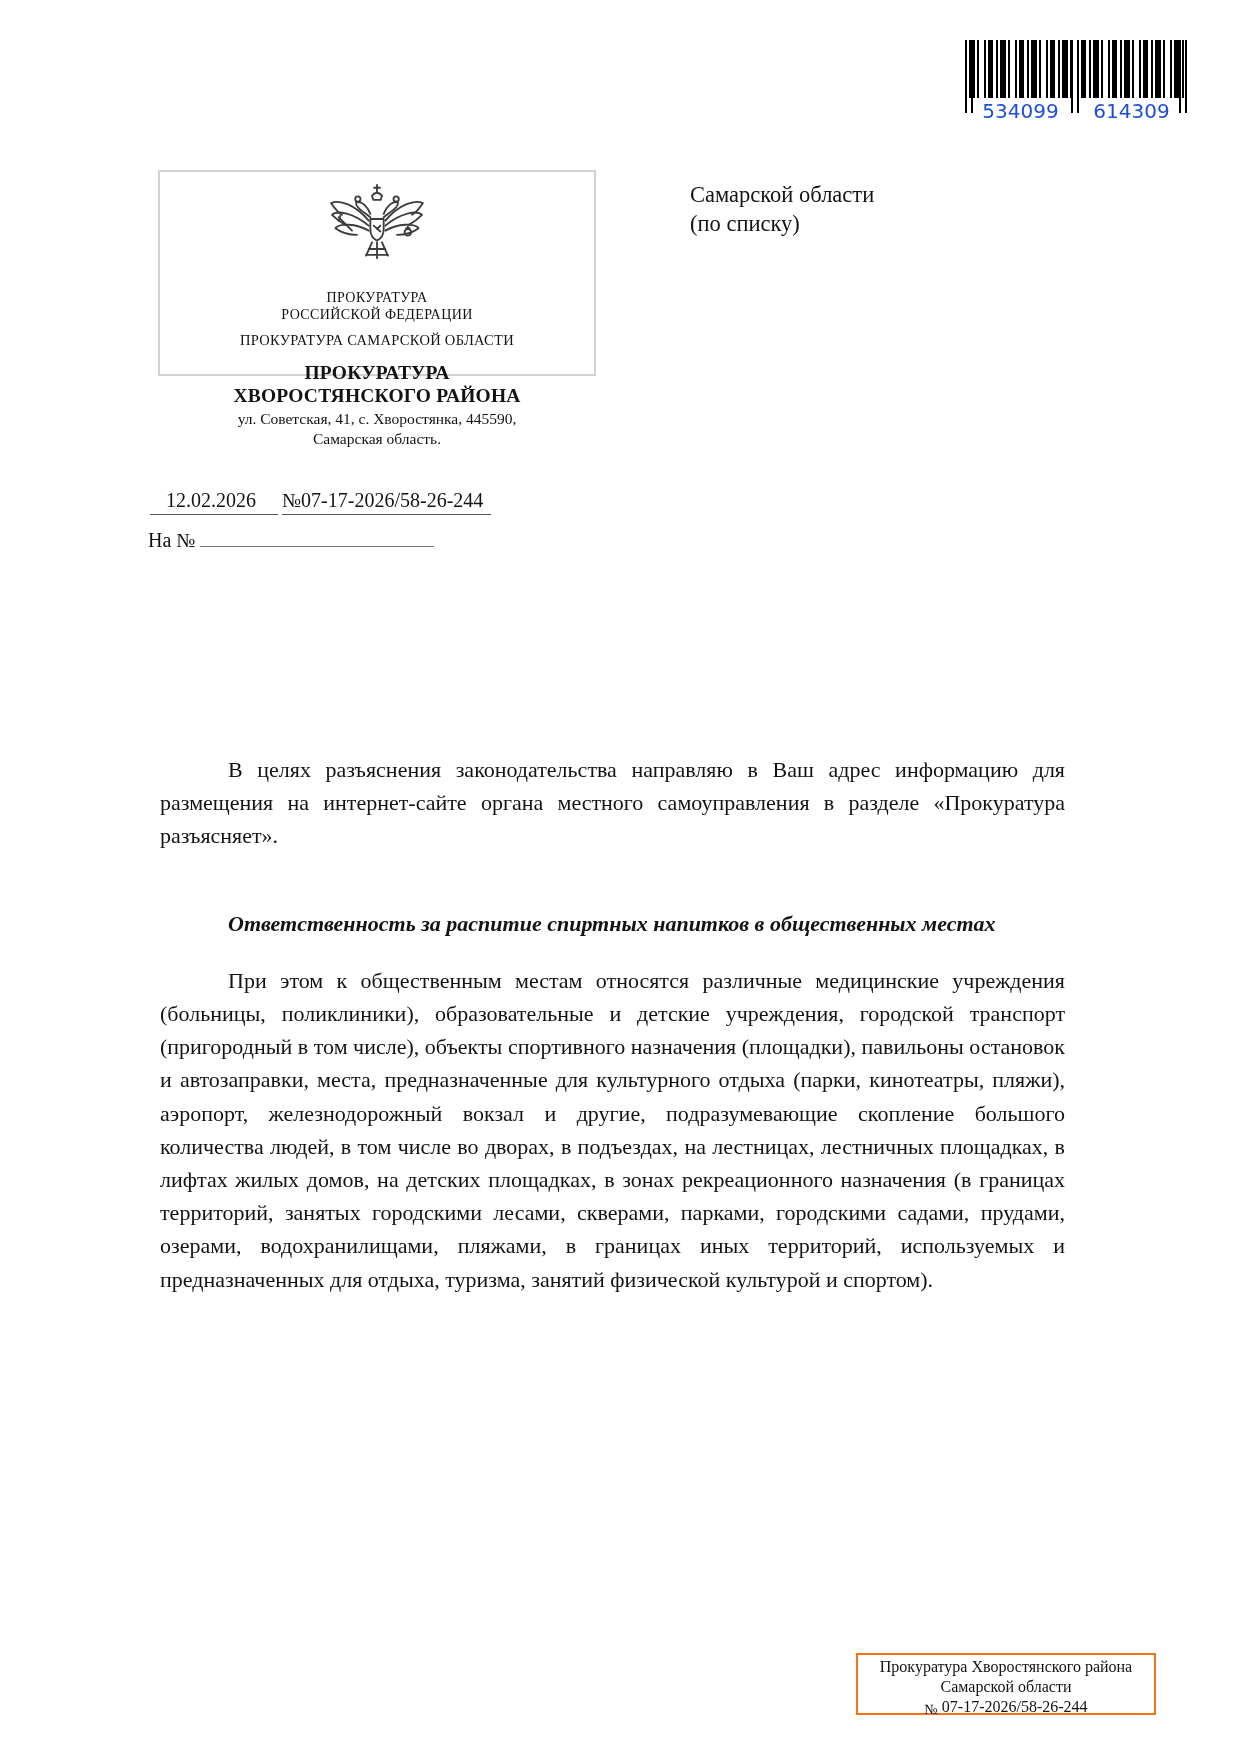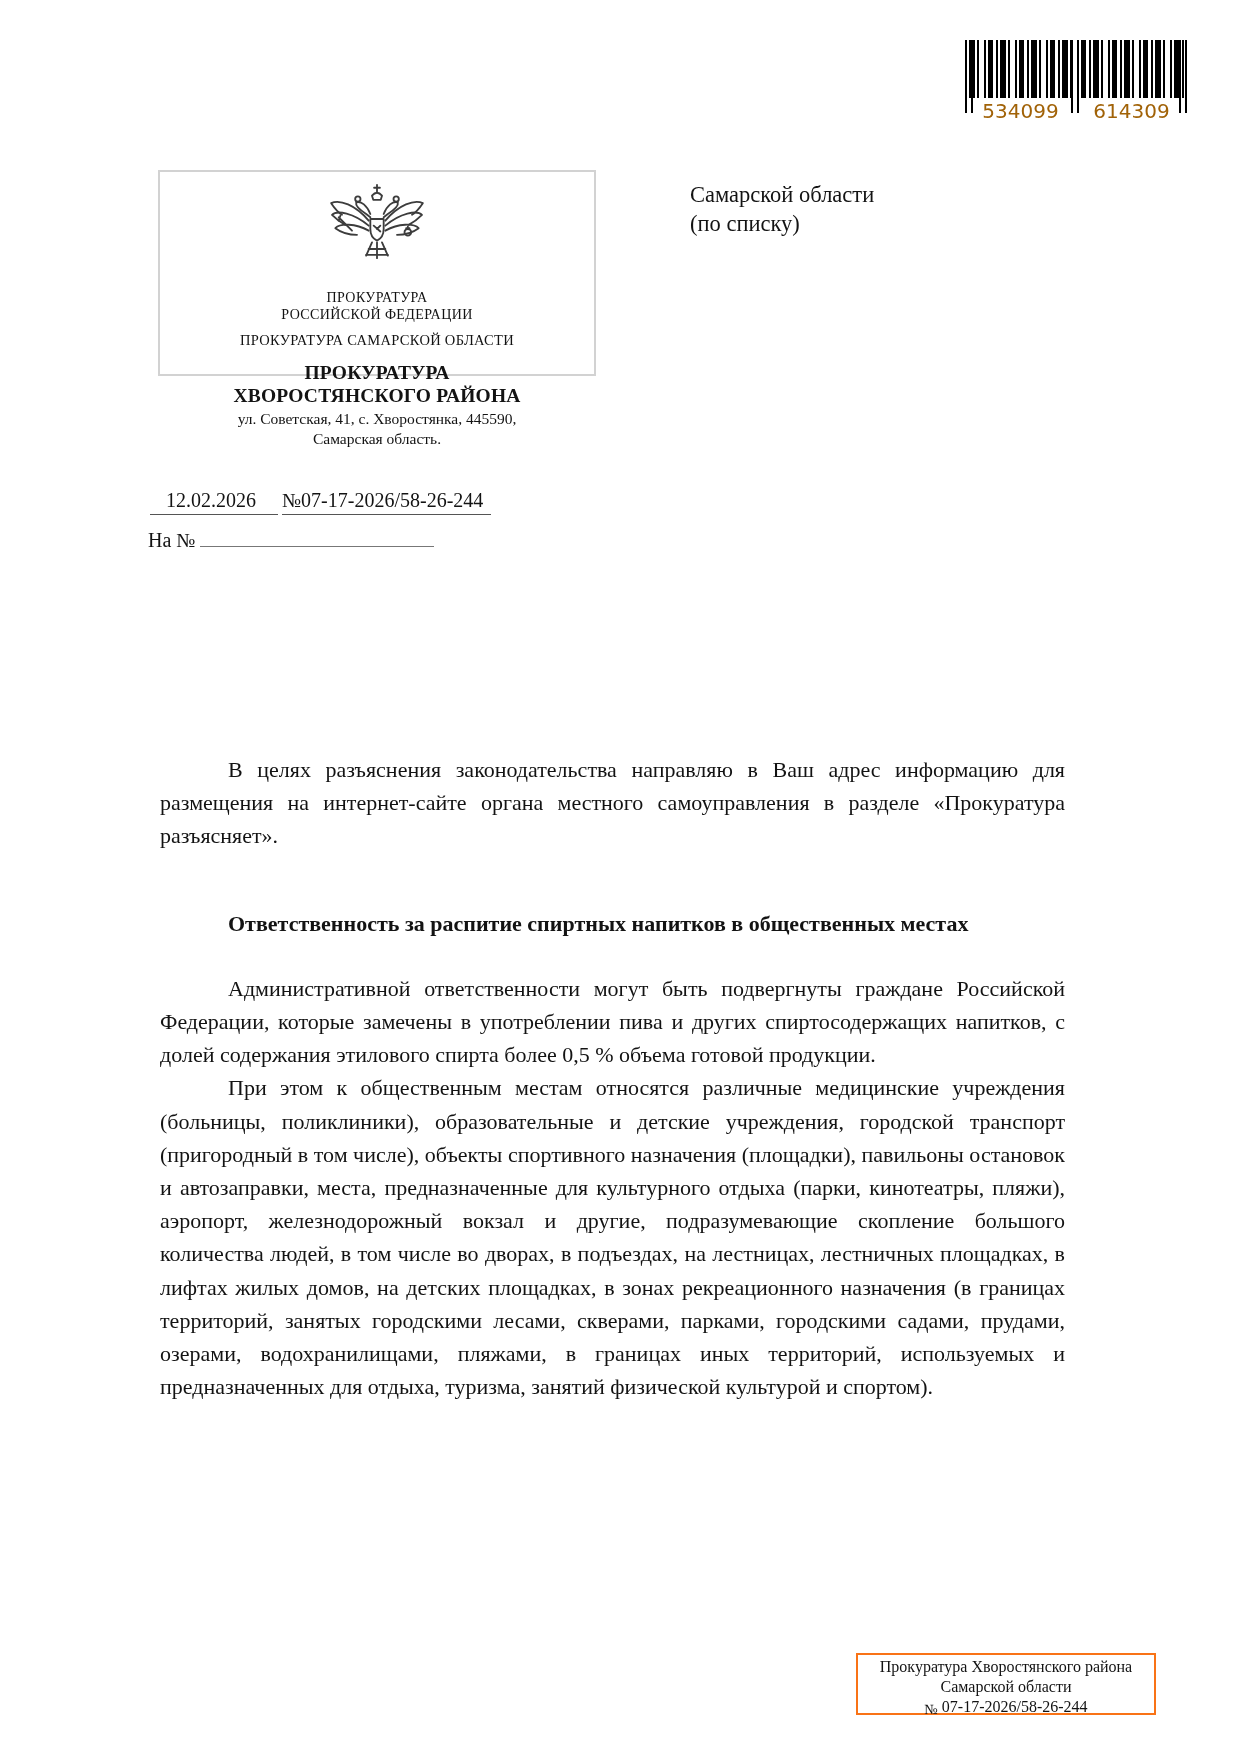--- a/index.html
+++ b/index.html
@@ -21,21 +21,21 @@
       #000 0px,#000 2px,#fff 2px,#fff 4px,
       #000 4px,#000 10px,#fff 10px,#fff 12px,
       #000 12px,#000 14px,#fff 14px,#fff 19px,
       #000 19px,#000 21px,#fff 21px,#fff 23px,
       #000 23px,#000 28px,#fff 28px,#fff 31px);
   }
   .guard{position:absolute;top:0;width:2px;height:73px;background:#000;}
   .g1{left:0;} .g2{left:6px;} .g3{left:106px;} .g4{left:112px;} .g5{right:6px;} .g6{right:0;}
   .barcode-numbers{
     display:flex;margin-top:1px;
-    font-family:"DejaVu Sans", sans-serif;font-size:20px;color:#a16207;
+    font-family:"DejaVu Sans", sans-serif;font-size:20px;color:#1d4ed8;
   }
   .barcode-numbers span{width:111px;text-align:center;background:#fff;}
 
   
   .letterhead{
     position:absolute;left:158px;top:170px;width:438px;height:206px;
     border:2px solid #d2d2d2;box-sizing:border-box;
     text-align:center;
   }
   .emblem{margin-top:4px;height:110px;}
@@ -65,22 +65,22 @@
     height:18px;vertical-align:baseline;
   }
 
   
   .doc-body{
     position:absolute;left:160px;top:753px;width:905px;
     font-size:22px;line-height:33.2px;text-align:justify;
   }
   .doc-body p{margin:0;text-indent:68px;}
   .body-heading{
-    font-weight:bold;
-    margin:54px 0 32px !important;
+    font-weight:bold;font-style:italic;
+    margin:54px 0 24px !important;
   }
 
   
   .stamp{
     position:absolute;left:856px;top:1653px;width:300px;height:62px;
     border:2px solid #f97316;box-sizing:border-box;
     text-align:center;font-size:16px;line-height:20px;padding-top:2px;
   }
   .stamp-no-label{font-size:14px;vertical-align:-2px;}
 </style>
@@ -161,21 +161,20 @@
     <span class="u u-date">12.02.2026</span><span class="u u-num"><span>№</span><span>07-17-2026/58-26-244</span></span>
   </div>
   <div class="reply-line">
     <span>На №</span>
     <span class="blank-underline"></span>
   </div>
 
   <div class="doc-body">
     <p>В целях разъяснения законодательства направляю в Ваш адрес информацию для размещения на интернет-сайте органа местного самоуправления в разделе «Прокуратура разъясняет».</p>
     <p class="body-heading">Ответственность за распитие спиртных напитков в общественных местах</p>
-    <p>Административной ответственности могут быть подвергнуты граждане Российской Федерации, которые замечены в употреблении пива и других спиртосодержащих напитков, с долей содержания этилового спирта более 0,5 % объема готовой продукции.</p>
     <p>При этом к общественным местам относятся различные медицинские учреждения (больницы, поликлиники), образовательные и детские учреждения, городской транспорт (пригородный в том числе), объекты спортивного назначения (площадки), павильоны остановок и автозаправки, места, предназначенные для культурного отдыха (парки, кинотеатры, пляжи), аэропорт, железнодорожный вокзал и другие, подразумевающие скопление большого количества людей, в том числе во дворах, в подъездах, на лестницах, лестничных площадках, в лифтах жилых домов, на детских площадках, в зонах рекреационного назначения (в границах территорий, занятых городскими лесами, скверами, парками, городскими садами, прудами, озерами, водохранилищами, пляжами, в границах иных территорий, используемых и предназначенных для отдыха, туризма, занятий физической культурой и спортом).</p>
   </div>
 
   <div class="stamp">
     <div>Прокуратура Хворостянского района</div>
     <div>Самарской области</div>
     <div>
       <span class="stamp-no-label">№</span>
       <span>07-17-2026/58-26-244</span>
     </div>

